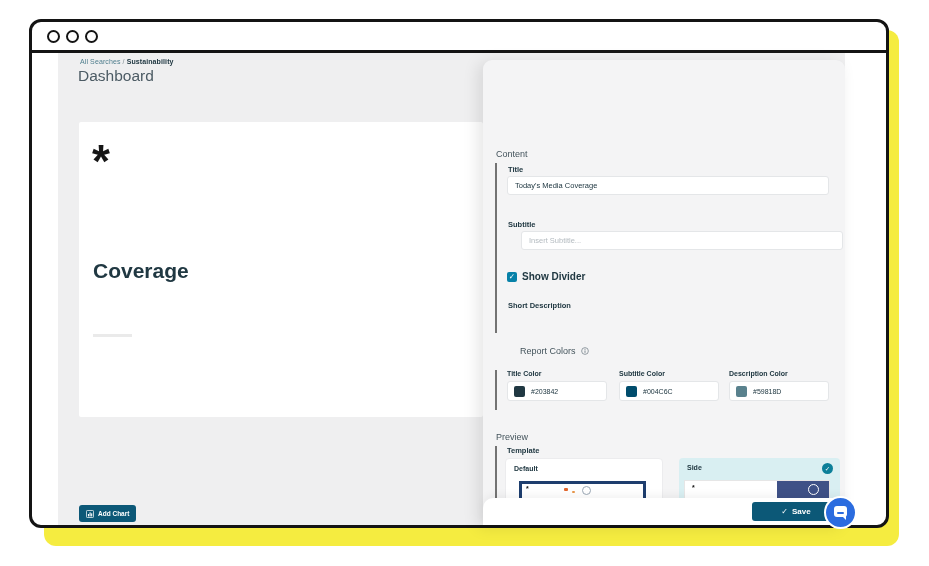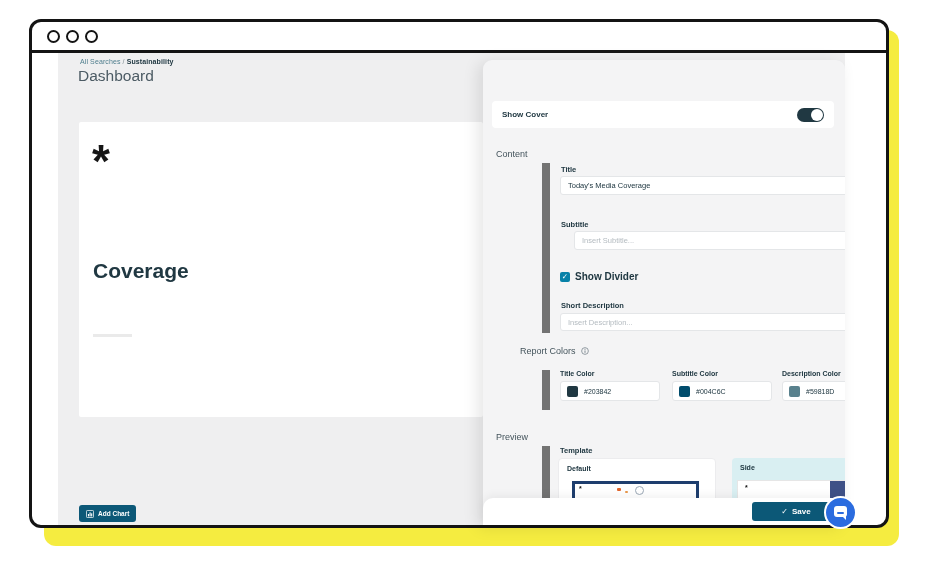--- a/index.html
+++ b/index.html
@@ -40,21 +40,21 @@
              font-size:7.5px;color:#3a3a3a;padding:4px 8px;font-family:inherit;cursor:pointer;}
   .drawer-body{position:absolute;left:0;top:34px;width:362px;height:404px;overflow:hidden;}
 
   .panel-card{position:absolute;left:9px;top:7px;width:342px;height:27px;background:#fff;border-radius:4px;
               display:flex;align-items:center;justify-content:space-between;padding:0 10px;box-sizing:border-box;}
   .panel-card .lbl{font-size:8px;font-weight:bold;color:#203842;}
   .toggle{position:relative;width:27px;height:14px;border-radius:8px;background:#203842;cursor:pointer;}
   .toggle .knob{position:absolute;right:1px;top:1px;width:12px;height:12px;border-radius:50%;background:#fff;}
 
   .sec-heading{position:absolute;font-size:9px;color:#44545c;}
-  .group{position:absolute;border-left:8px solid #737373;box-sizing:border-box;margin-left:47px;}
+  .group{position:absolute;border-left:2px solid #737373;box-sizing:border-box;}
   .fld-label{position:absolute;font-size:7.5px;font-weight:bold;color:#203842;}
   .txt-input{position:absolute;height:19px;width:322px;border:1px solid #e4e6e8;border-radius:3px;background:#fff;
              font-size:7.5px;color:#203842;padding:0 7px;box-sizing:border-box;font-family:inherit;}
   .txt-input::placeholder{color:#b4bbc0;}
 
   .chk-row{position:absolute;display:flex;align-items:center;gap:5px;}
   .checkbox{width:10px;height:10px;border-radius:2px;background:#0781A8;color:#fff;font-size:7.5px;line-height:10px;
             text-align:center;cursor:pointer;}
   .chk-label{font-size:10px;font-weight:bold;color:#203842;}
 
@@ -134,39 +134,32 @@
         <rect x="6.4" y="4.2" width="1.4" height="3.8" fill="#fff"></rect>
       </svg>
       <span>Add Chart</span>
     </button>
   </div>
 
   <div class="drawer">
 
     <div class="drawer-body">
 
-      <div class="panel-card">
-        <span class="lbl">Show Cover</span>
-        <span class="toggle">
-            <span class="knob"></span>
-          </span>
-      </div>
 
       <div class="sec-heading" style="left:13px;top:55px;">Content</div>
       <div class="group" style="left:12px;top:69px;width:338px;height:170px;">
         <div class="fld-label" style="left:11px;top:2px;">Title</div>
         <input class="txt-input" style="left: 10px; top: 13px;" value="Today's Media Coverage">
         <div class="fld-label" style="left:11px;top:57px;">Subtitle</div>
         <input class="txt-input" style="left: 24px; top: 68px;" placeholder="Insert Subtitle...">
         <div class="chk-row" style="left:10px;top:108px;">
           <span class="checkbox">✓</span>
           <span class="chk-label">Show Divider</span>
         </div>
         <div class="fld-label" style="left:11px;top:138px;">Short Description</div>
-        <input class="txt-input" style="left: 10px; top: 150px; height: 18px;" placeholder="Insert Description...">
       </div>
 
       <div class="sec-heading" style="left:13px;top:252px;margin-left:24px;">
         <span>Report Colors</span>
         <svg class="info-icon" width="8" height="8" viewBox="0 0 10 10">
           <circle cx="5" cy="5" r="4.2" fill="none" stroke="#7b878e"></circle>
           <rect x="4.4" y="4.3" width="1.2" height="3" fill="#7b878e"></rect>
           <rect x="4.4" y="2.3" width="1.2" height="1.2" fill="#7b878e"></rect>
         </svg>
       </div>

